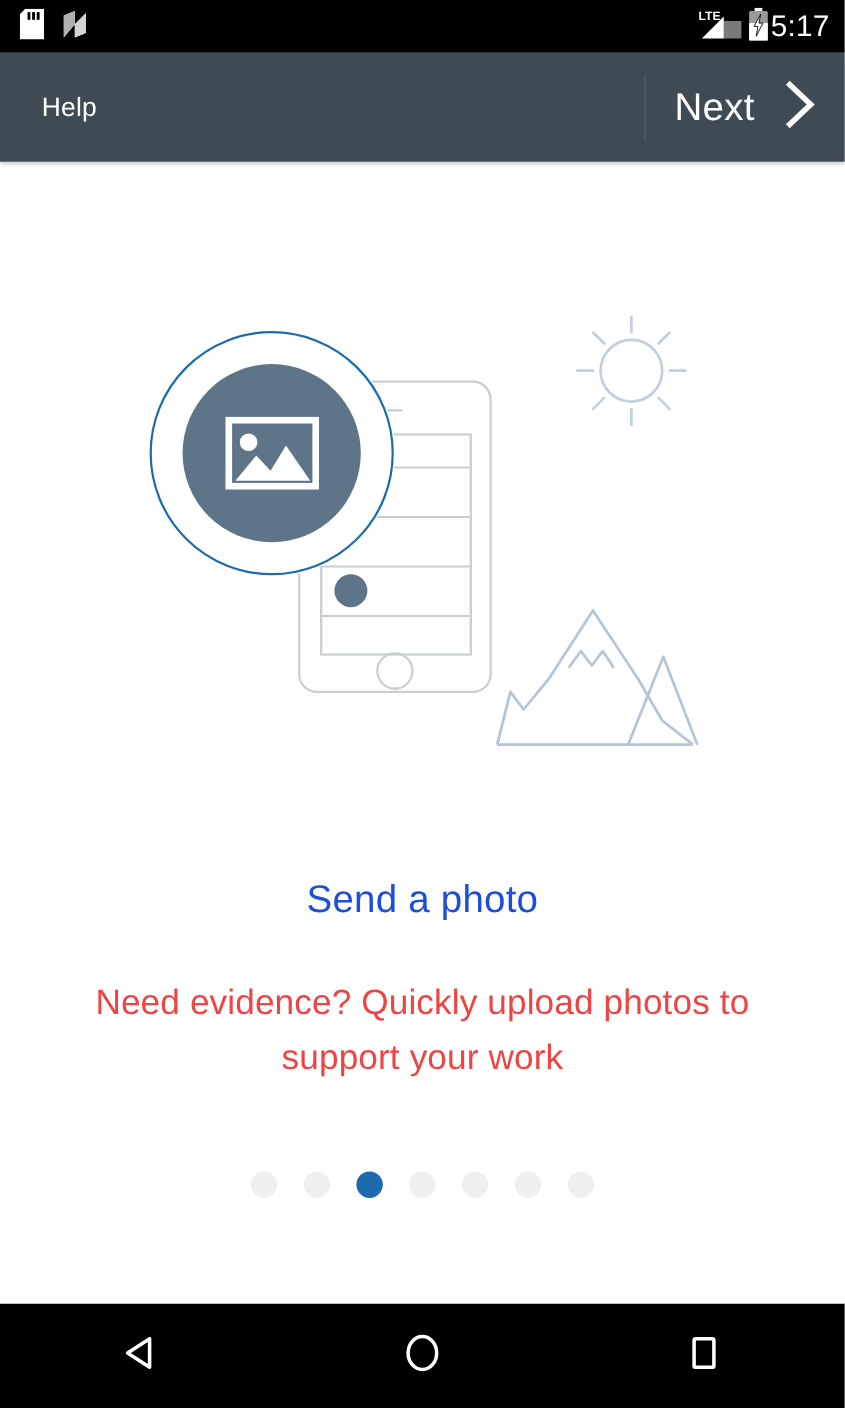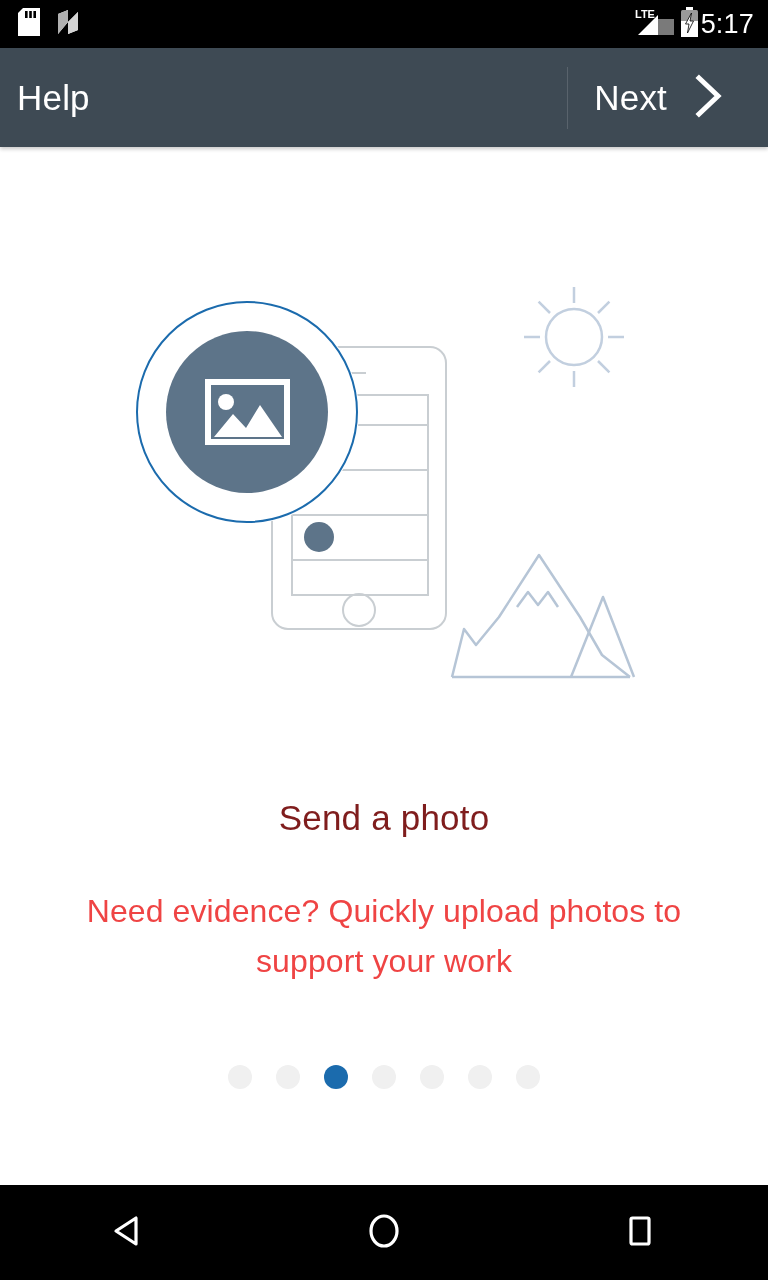--- a/index.html
+++ b/index.html
@@ -33,26 +33,26 @@
 
   
   #app-bar {
     height:99px; background:#3e4a54;
     display:flex; align-items:center;
     position:relative; flex:0 0 99px;
     box-shadow:0 2px 4px rgba(0,0,0,0.22);
     z-index:5;
   }
   #help-button {
-    color:#ffffff; font-size:35px; line-height:1;
-    margin-left:17px; font-weight:400; letter-spacing:0.2px;
+    color:#ffffff; font-size:24px; line-height:1;
+    margin-left:38px; font-weight:400; letter-spacing:0.2px;
   }
   #next-group {
     margin-left:auto; display:flex; align-items:center;
-    height:100%; padding-right:43px;
+    height:100%; padding-right:24px;
   }
   #next-divider {
     width:1px; height:62px;
     background:rgba(255,255,255,0.14);
     margin-right:26px;
   }
   #next-label {
     color:#ffffff; font-size:35px; line-height:1;
     letter-spacing:0.2px; margin-right:24px;
   }
@@ -65,21 +65,21 @@
   }
   #illustration {
     position:absolute; left:0; right:0; top:130px;
     display:flex; justify-content:center;
   }
   #text-block {
     position:absolute; left:0; right:0; top:650px;
     text-align:center; padding:0 40px;
   }
   #page-title {
-    font-size:35px; color:#7f1d1d; font-weight:400;
+    font-size:35px; color:#1d4ed8; font-weight:400;
     letter-spacing:0.2px; line-height:1.2;
   }
   #page-subtitle {
     margin-top:48px;
     font-size:32px; color:#ef4444; font-weight:400;
     line-height:1.55; letter-spacing:0.1px;
   }
   #pager-dots {
     position:absolute; left:0; right:0; top:918px;
     display:flex; justify-content:center; align-items:center; gap:24px;

